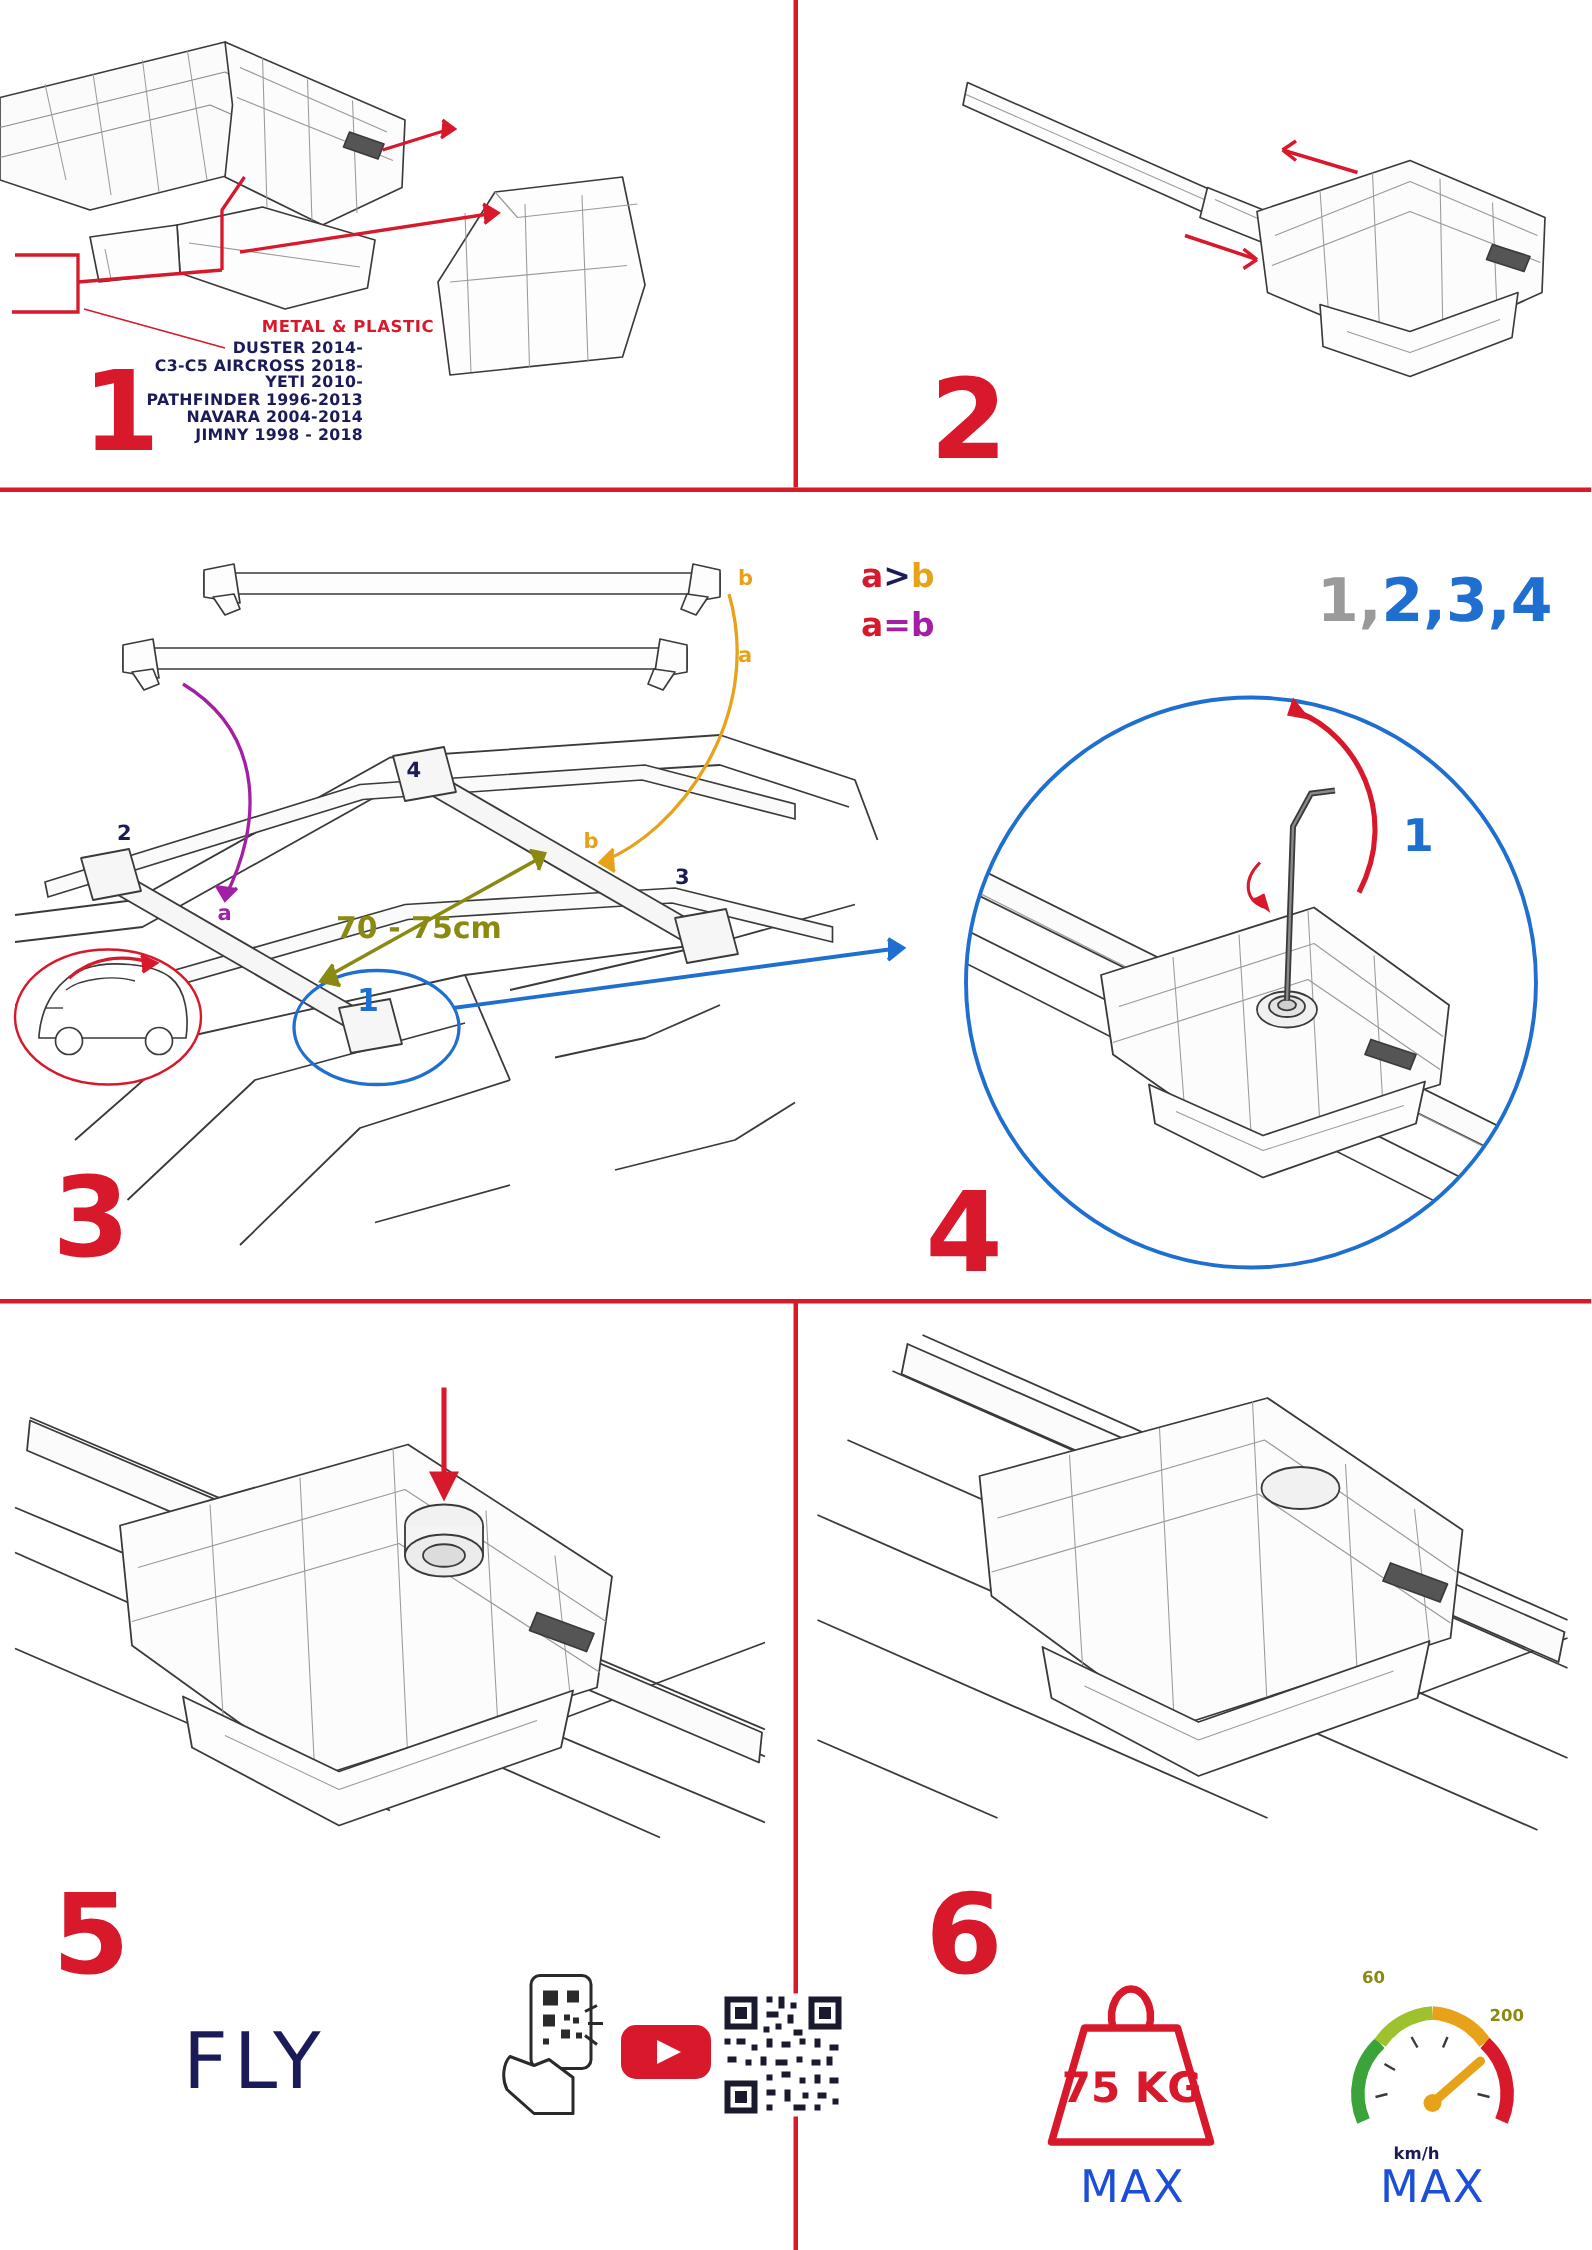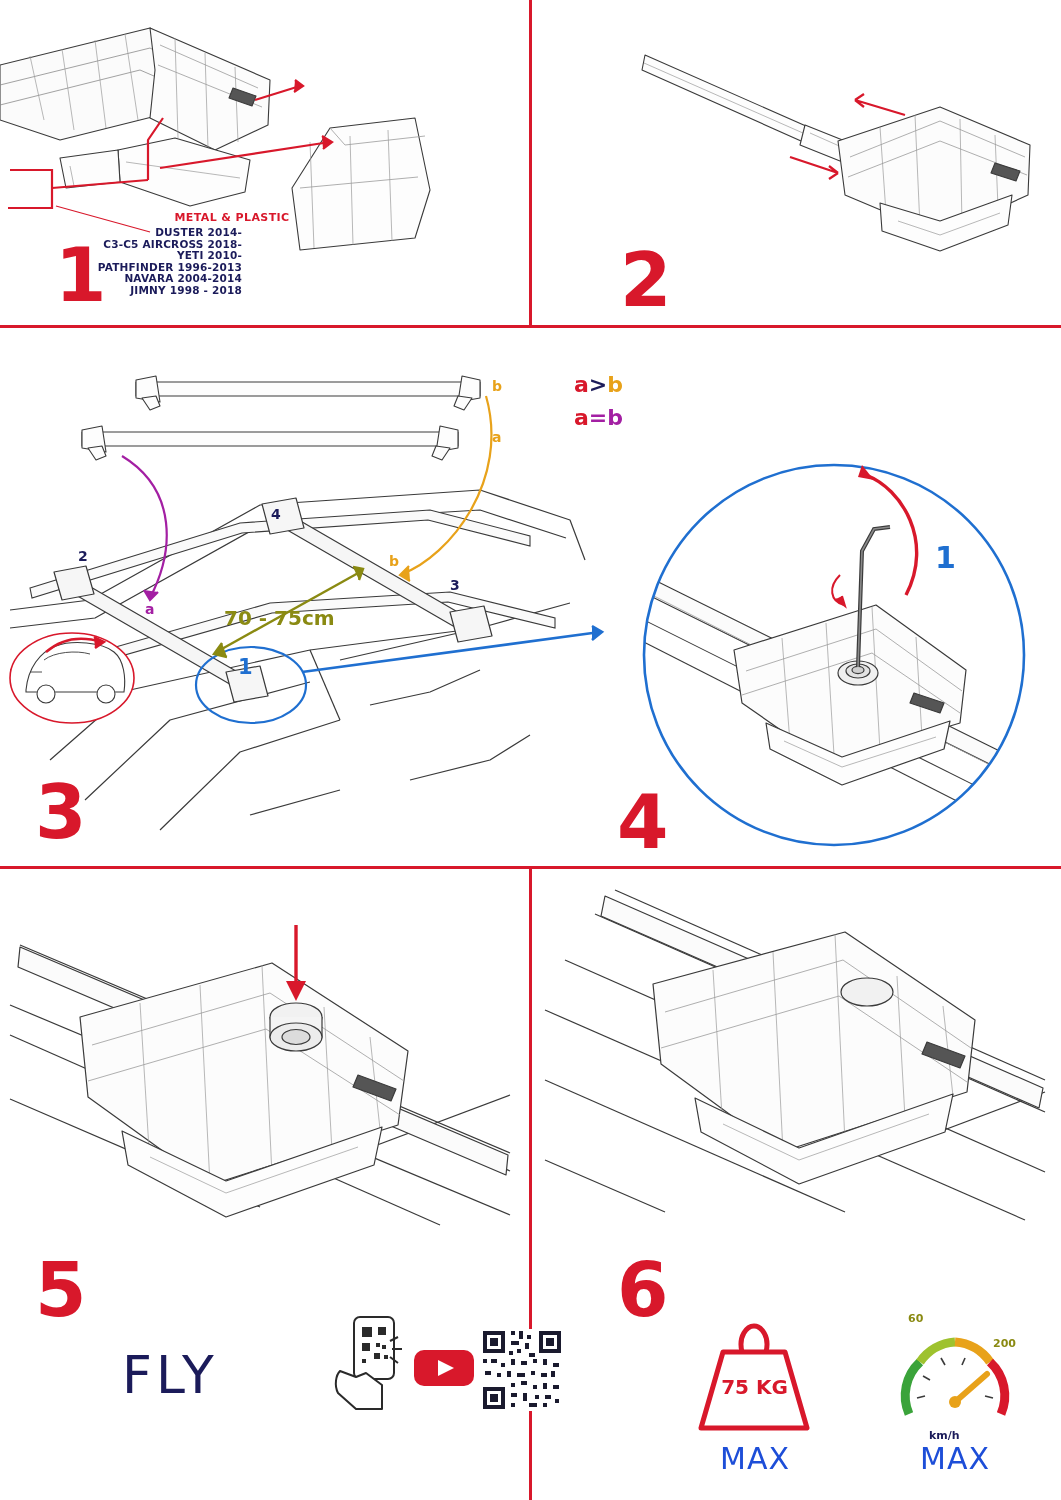--- a/index.html
+++ b/index.html
@@ -73,21 +73,21 @@
   .brandline .accessory{color:#1b1b5a;}
   .brandline .part{color:#d8182b;}
   .brandline .ap{color:#1b1b5a;}
   .brandline .line{color:#d8182b;}
 
   .maxlabel{
     color:#1d4ed8;font-family:"DejaVu Sans", sans-serif;
     font-size:30px;font-weight:400;letter-spacing:1px;
   }
   .kg-text{
-    color:#d8182b;font-weight:700;font-size:20px;font-family:"DejaVu Sans", sans-serif;
+    color:#d8182b;font-weight:700;font-size:28px;font-family:"DejaVu Sans", sans-serif;
   }
   .kmh{color:#1b1b5a;font-size:11px;font-weight:700;}
   .gauge-num{color:#8a8a12;font-size:11px;font-weight:700;text-align:right;}
 </style>
 </head>
 <body>
 
 <div class="page">
 
   <div class="hrule" style="top:325px;"></div>
@@ -339,20 +339,23 @@
         <path d="M222 144 L231 151 L228 141" fill="#d8182b"></path>
       </g>
 
       <g stroke="#d8182b" stroke-width="3.4" fill="none">
         <path d="M292 140 C320 86 288 34 252 20"></path>
         <path d="M248 10 L244 22 L260 25" fill="#d8182b" stroke="none"></path>
       </g>
     </svg>
   </div>
 
+  <div class="lbl num-1234" style="left:878px;top:378px;">
+    <span class="n-grey">1,</span><span class="n-blue">2,3,4</span>
+  </div>
   <div class="lbl callout-1" style="left:935px;top:540px;">1</div>
 
   <div class="stepnum" style="left:617px;top:785px;">4</div>
 
   <div class="art" style="left:10px;top:885px;">
     <svg width="500" height="340" viewBox="0 0 500 340">
       <g fill="none" stroke="#3a3a3a" stroke-width="1.2" stroke-linejoin="round">
 
         <path d="M10 60 L500 268"></path>
         <path d="M10 78 L500 286"></path>

